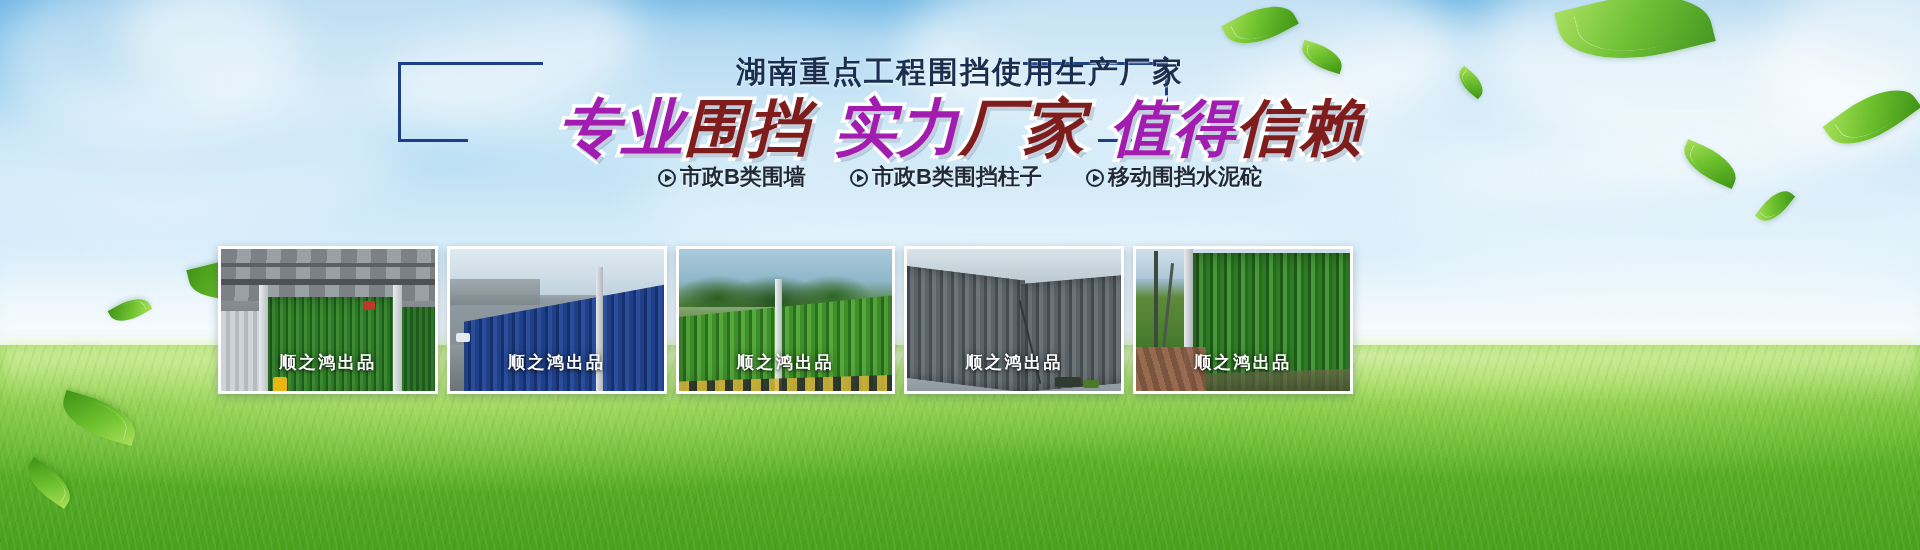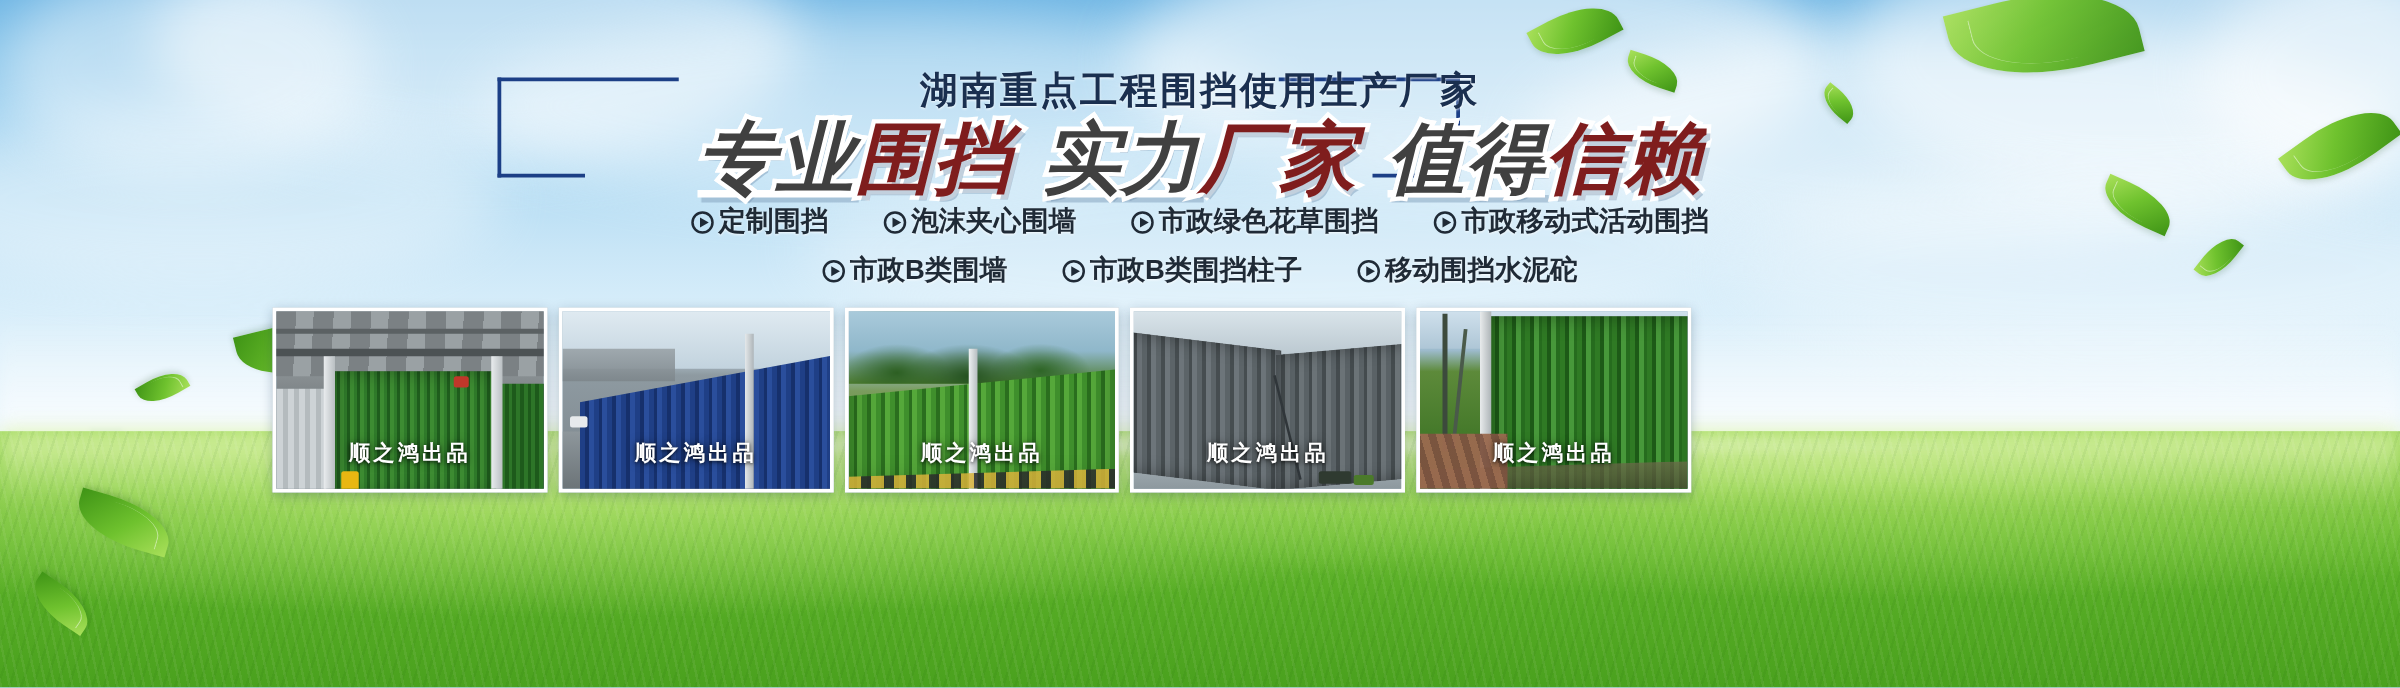--- a/index.html
+++ b/index.html
@@ -96,21 +96,21 @@
 
   .headline {
     position:absolute; left:0; top:95px; width:1920px; text-align:center;
     font-size:62px; font-weight:900; font-style:italic; letter-spacing:1px;
     white-space:nowrap; line-height:1.05;
   }
   .headline span {
     -webkit-text-stroke:7px #ffffff; paint-order:stroke fill;
     text-shadow:3px 4px 0 rgba(120,150,180,.45);
   }
-  .hl-o { color:#404040;text-decoration:underline; }
+  .hl-o { color:#a21caf; }
   .hl-b { color:#7f1d1d; }
   .gapw { display:inline-block; width:24px; }
 
   .bullets {
     position:absolute; left:0; top:162px; width:1920px; text-align:center;
     color:#1f2a36; font-size:22px; font-weight:700;
     text-shadow:0 1px 2px rgba(255,255,255,.8);
   }
   .brow { white-space:nowrap; margin-bottom:9px; }
   .bitem { display:inline-block; margin:0 19px; }
@@ -285,34 +285,20 @@
 
     <div class="subtitle">湖南重点工程围挡使用生产厂家</div>
 
     <div class="headline">
       <span class="hl-o">专业</span><span class="hl-b">围挡</span><i class="gapw"></i><span class="hl-o">实力</span><span class="hl-b">厂家</span><i class="gapw"></i><span class="hl-o">值得</span><span class="hl-b">信赖</span>
     </div>
 
     <div class="bullets">
       <div class="brow">
         <span class="bitem">
-          <i class="bicon"></i><span>定制围挡</span>
-        </span>
-        <span class="bitem">
-          <i class="bicon"></i><span>泡沫夹心围墙</span>
-        </span>
-        <span class="bitem">
-          <i class="bicon"></i><span>市政绿色花草围挡</span>
-        </span>
-        <span class="bitem">
-          <i class="bicon"></i><span>市政移动式活动围挡</span>
-        </span>
-      </div>
-      <div class="brow">
-        <span class="bitem">
           <i class="bicon"></i><span>市政B类围墙</span>
         </span>
         <span class="bitem">
           <i class="bicon"></i><span>市政B类围挡柱子</span>
         </span>
         <span class="bitem">
           <i class="bicon"></i><span>移动围挡水泥砣</span>
         </span>
       </div>
     </div>

